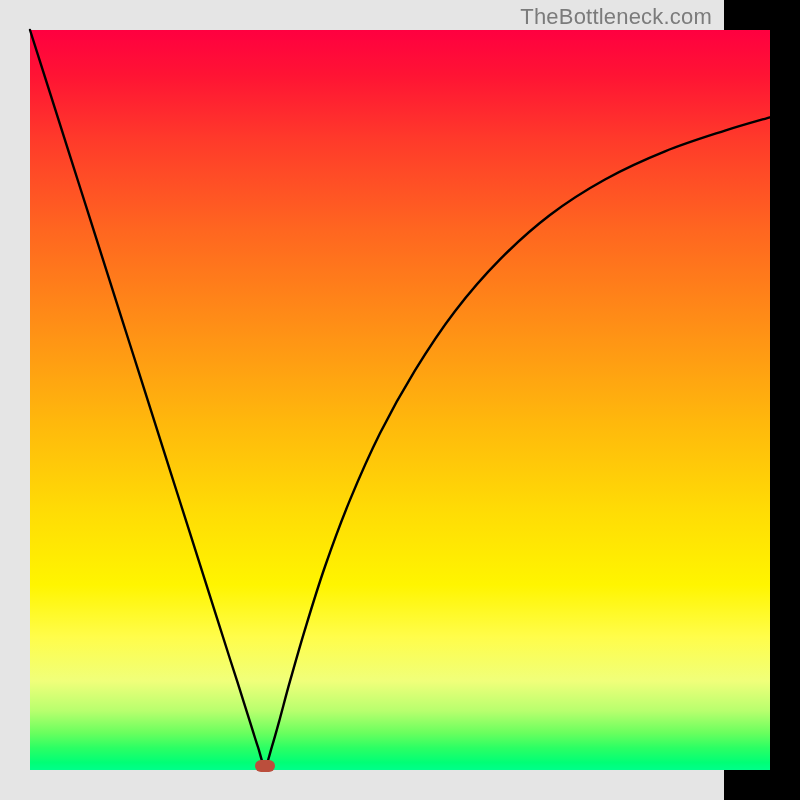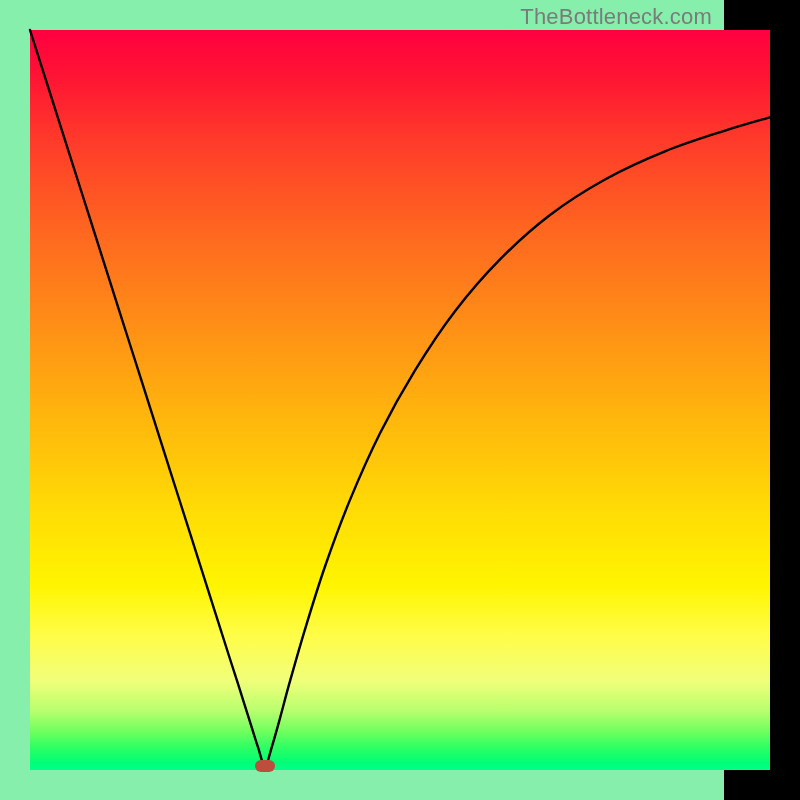--- a/index.html
+++ b/index.html
@@ -8,21 +8,21 @@
     width: 800px;
     height: 800px;
     overflow: hidden;
     background: #000;
     font-family: Arial, Helvetica, sans-serif;
   }
   .frame {
     position: relative;
     width: 724px;
     height: 800px;
-    background: #86efac;
+    background: #e5e5e5;
   }
   .plot-area {
     position: absolute;
     left: 30px;
     top: 30px;
     width: 740px;
     height: 740px;
     
     background: linear-gradient(
       to bottom,

